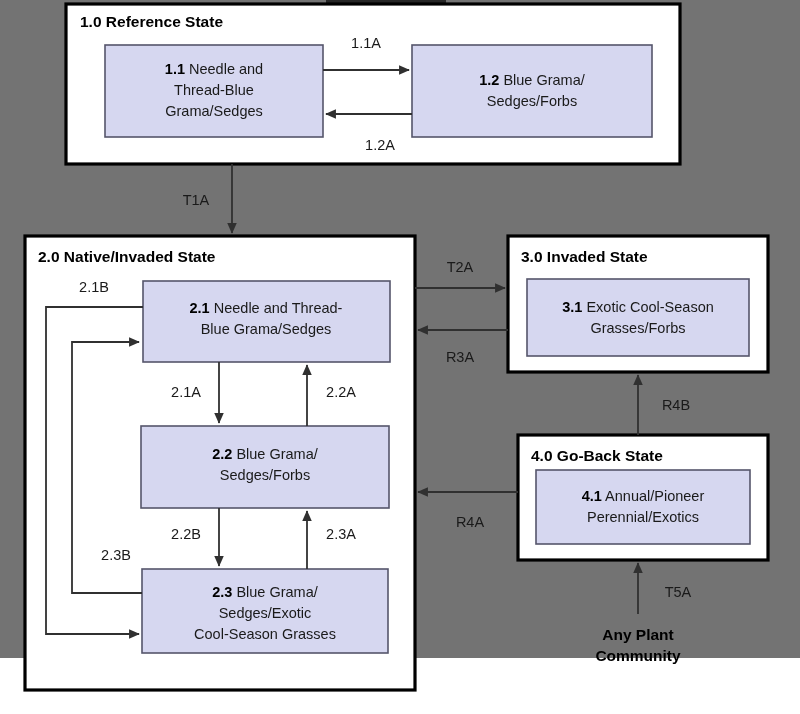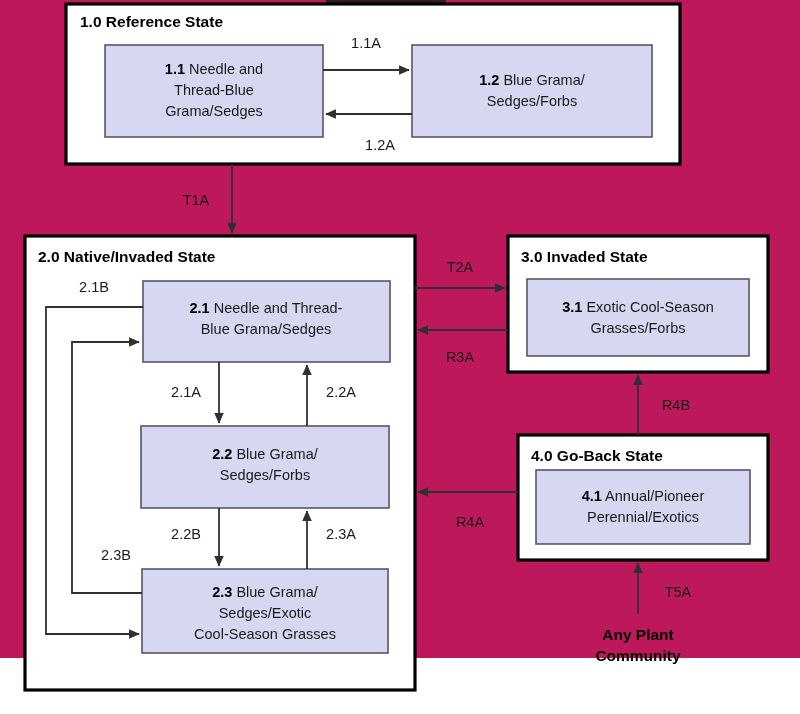--- a/index.html
+++ b/index.html
@@ -10,21 +10,21 @@
   body {
     width: 800px;
     height: 714px;
     font-family: "Liberation Sans", sans-serif;
     overflow: hidden;
   }
   #diagram-root {
     position: relative;
     width: 800px;
     height: 658px;
-    background: #be185d;
+    background: #737373;
   }
   svg#stm {
     position: absolute;
     left: 0;
     top: 0;
     width: 800px;
     height: 714px;
     display: block;
   }
   .state-outline {

